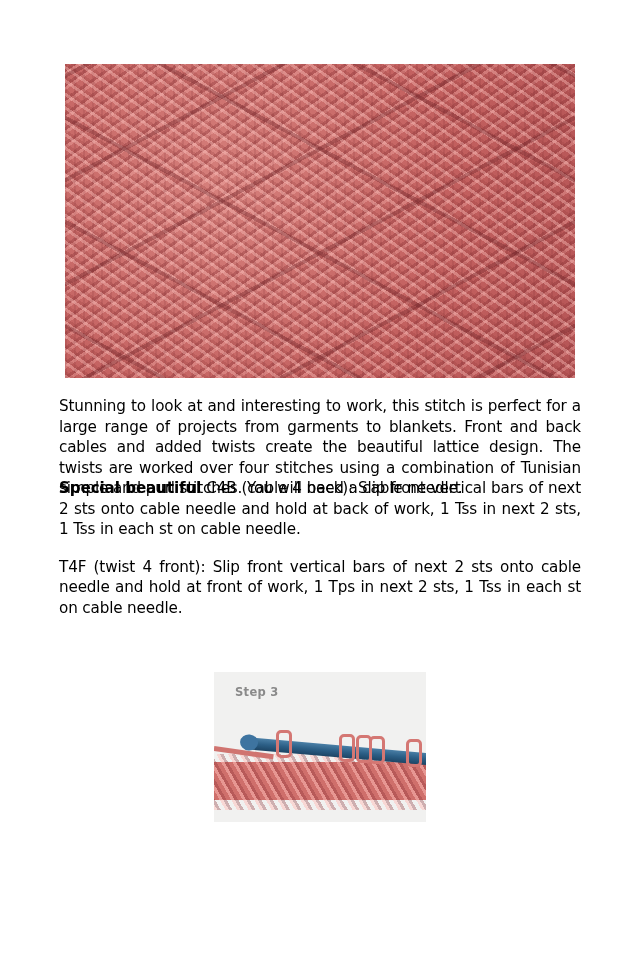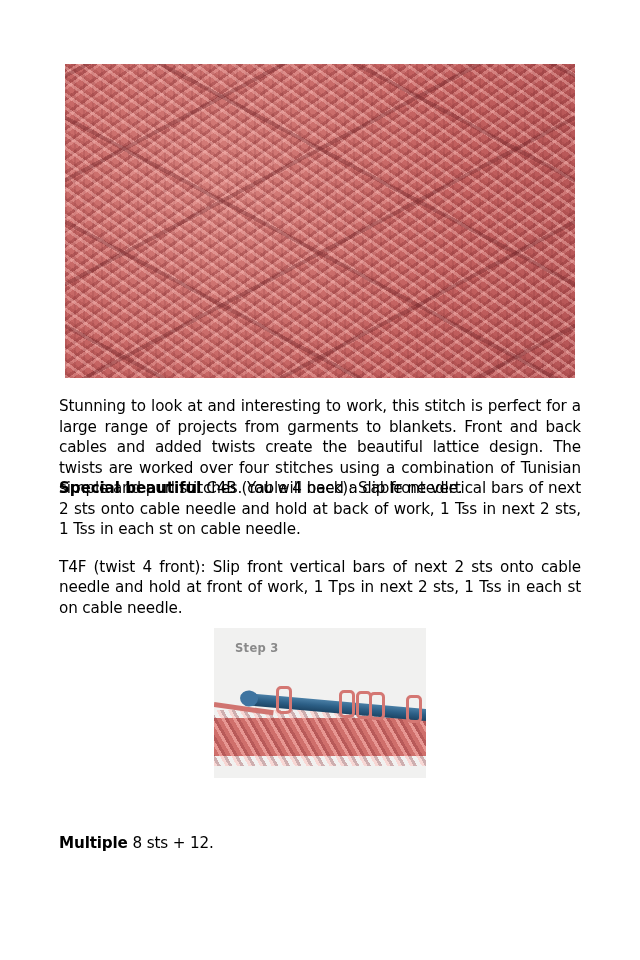--- a/index.html
+++ b/index.html
@@ -22,21 +22,21 @@
     .text {
       position: absolute; left: 42px; width: 556px;
       font-size: 15.2px; line-height: 20.5px; text-align: justify;
       letter-spacing: -0.15px;
     }
     .text p { margin: 17px; }
     .text b { font-weight: bold; }
     .p-intro { top: 379px; }
     .p-special { top: 461px; }
     .step-img {
-      position: absolute; left: 214px; top: 628px; width: 212px; height: 150px;
+      position: absolute; left: 214px; top: 672px; width: 212px; height: 150px;
       background: #f1f1f0; overflow: hidden;
     }
     .step-label {
       position: absolute; left: 21px; top: 13px; font-size: 11.5px; font-weight: bold;
       color: #8a8a8a; font-family: "DejaVu Sans", sans-serif; letter-spacing: 0.3px;
     }
     .yarn-band {
       position: absolute; left: 0; top: 82px; width: 212px; height: 56px;
       background-image:
         repeating-linear-gradient(60deg, rgba(255,190,185,0.5) 0 3px, rgba(140,50,55,0.35) 3px 6px, transparent 6px 10px),
@@ -80,14 +80,13 @@
   <div class="yarn-strand"></div>
   <div class="hook"></div>
   <div class="loop" style="left:62px; top:58px;"></div>
   <div class="loop" style="left:125px; top:62px;"></div>
   <div class="loop" style="left:142px; top:63px;"></div>
   <div class="loop" style="left:155px; top:64px;"></div>
   <div class="loop" style="left:192px; top:67px;"></div>
 </div>
 
 <div class="text p-multiple">
-  <p><b>Multiple</b> <span>8 sts + 12.</span></p>
 </div>
 
 </body></html>

